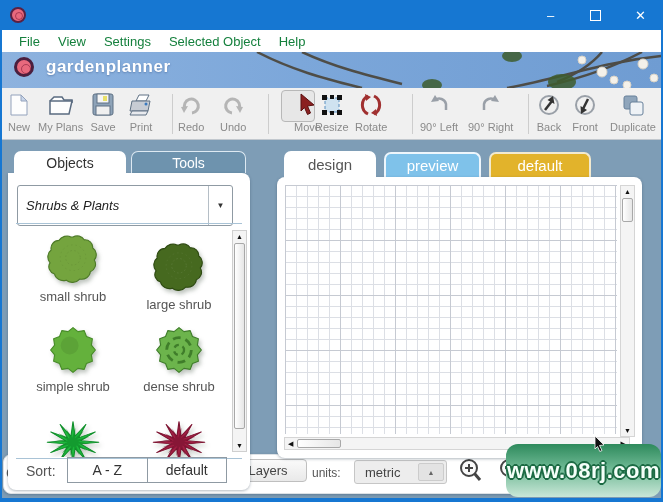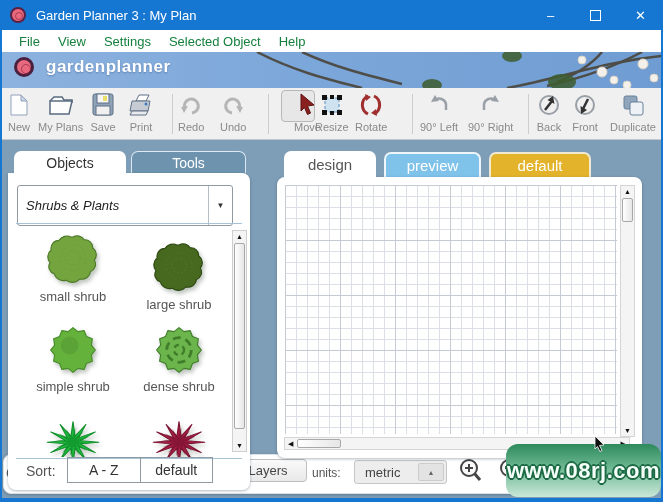--- a/index.html
+++ b/index.html
@@ -46,21 +46,21 @@
   .lp-divider{position:absolute;left:8px;width:226px;height:1px;background:#a9c3d6;}
   .items-area{position:absolute;left:0;top:55px;width:230px;height:229px;overflow:hidden;}
   .item-cell{position:absolute;width:106px;display:flex;flex-direction:column;align-items:center;}
   .item-cell svg{filter:drop-shadow(2px 3px 2px rgba(40,60,40,.3));}
   .item-label{font-size:13px;color:#555;margin-top:1px;}
   .lp-scroll{position:absolute;left:224px;top:57px;width:15px;height:222px;background:#f4f4f4;border:1px solid #cfcfcf;}
   .scroll-arrow{position:absolute;left:0;width:13px;text-align:center;font-size:7px;color:#111;}
   .scroll-thumb{position:absolute;left:1px;width:11px;background:linear-gradient(90deg,#ffffff,#e6e6e6);border:1px solid #a8a8a8;border-radius:2px;}
   .sort-row{position:absolute;left:0;bottom:4px;width:242px;height:30px;}
   .sort-label{position:absolute;left:18px;top:7px;font-size:14px;color:#555;}
-  .sort-box{position:absolute;left:59px;top:1px;width:146px;height:26px;border:1px solid #8f9aa3;display:flex;justify-content:space-between;}
+  .sort-box{position:absolute;left:59px;top:1px;width:160px;height:26px;border:1px solid #8f9aa3;display:flex;justify-content:space-between;}
   .sort-btn{flex:1;display:flex;align-items:center;justify-content:center;font-size:14px;color:#333;}
   .sort-btn:first-child{border-right:1px solid #8f9aa3;}
 
   .tab-design{left:284px;top:151px;width:92px;height:27px;background:#fff;color:#555;font-size:15px;z-index:6;}
   .tab-preview{left:384px;top:152px;width:97px;height:25px;background:var(--tabpreview);border:2px solid #eef6fc;border-bottom:none;color:#fff;font-size:15px;z-index:4;}
   .tab-notebook{left:489px;top:152px;width:102px;height:25px;background:var(--tabnotebook);border:2px solid #f2ead0;border-bottom:none;color:#fff;font-size:15px;z-index:4;}
 
   .canvas-panel{position:absolute;left:277px;top:177px;width:365px;height:281px;background:#fff;border-radius:8px;z-index:5;box-shadow:0 1px 3px rgba(30,50,70,.35);}
   .grid{position:absolute;left:8px;top:8px;width:332px;height:427px;height:249px;background:
     repeating-linear-gradient(to right,#c6cad2 0 1px,transparent 1px 55px),
@@ -96,21 +96,20 @@
   .edge-r{left:661px;top:30px;width:2px;height:472px;}
   .edge-b{left:0;top:498px;width:663px;height:4px;}
 </style>
 </head>
 <body>
 
 <div class="window">
 
   <div class="titlebar">
     <div class="app-icon"></div>
-    <div class="title-text">Garden Planner 3 : My  Plan</div>
     <div class="win-controls">
       <div class="win-btn">–</div>
       <div class="win-btn">
           <span class="max-glyph"></span>
         </div>
       <div class="win-btn">✕</div>
     </div>
   </div>
 
   <div class="menubar">

